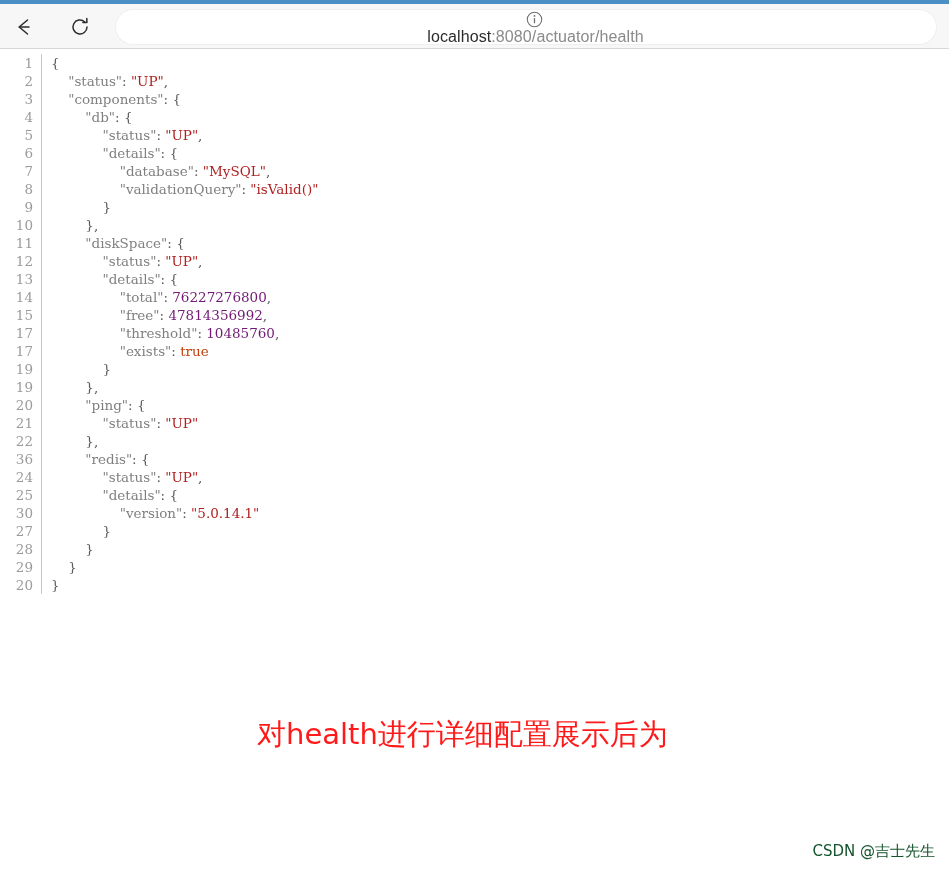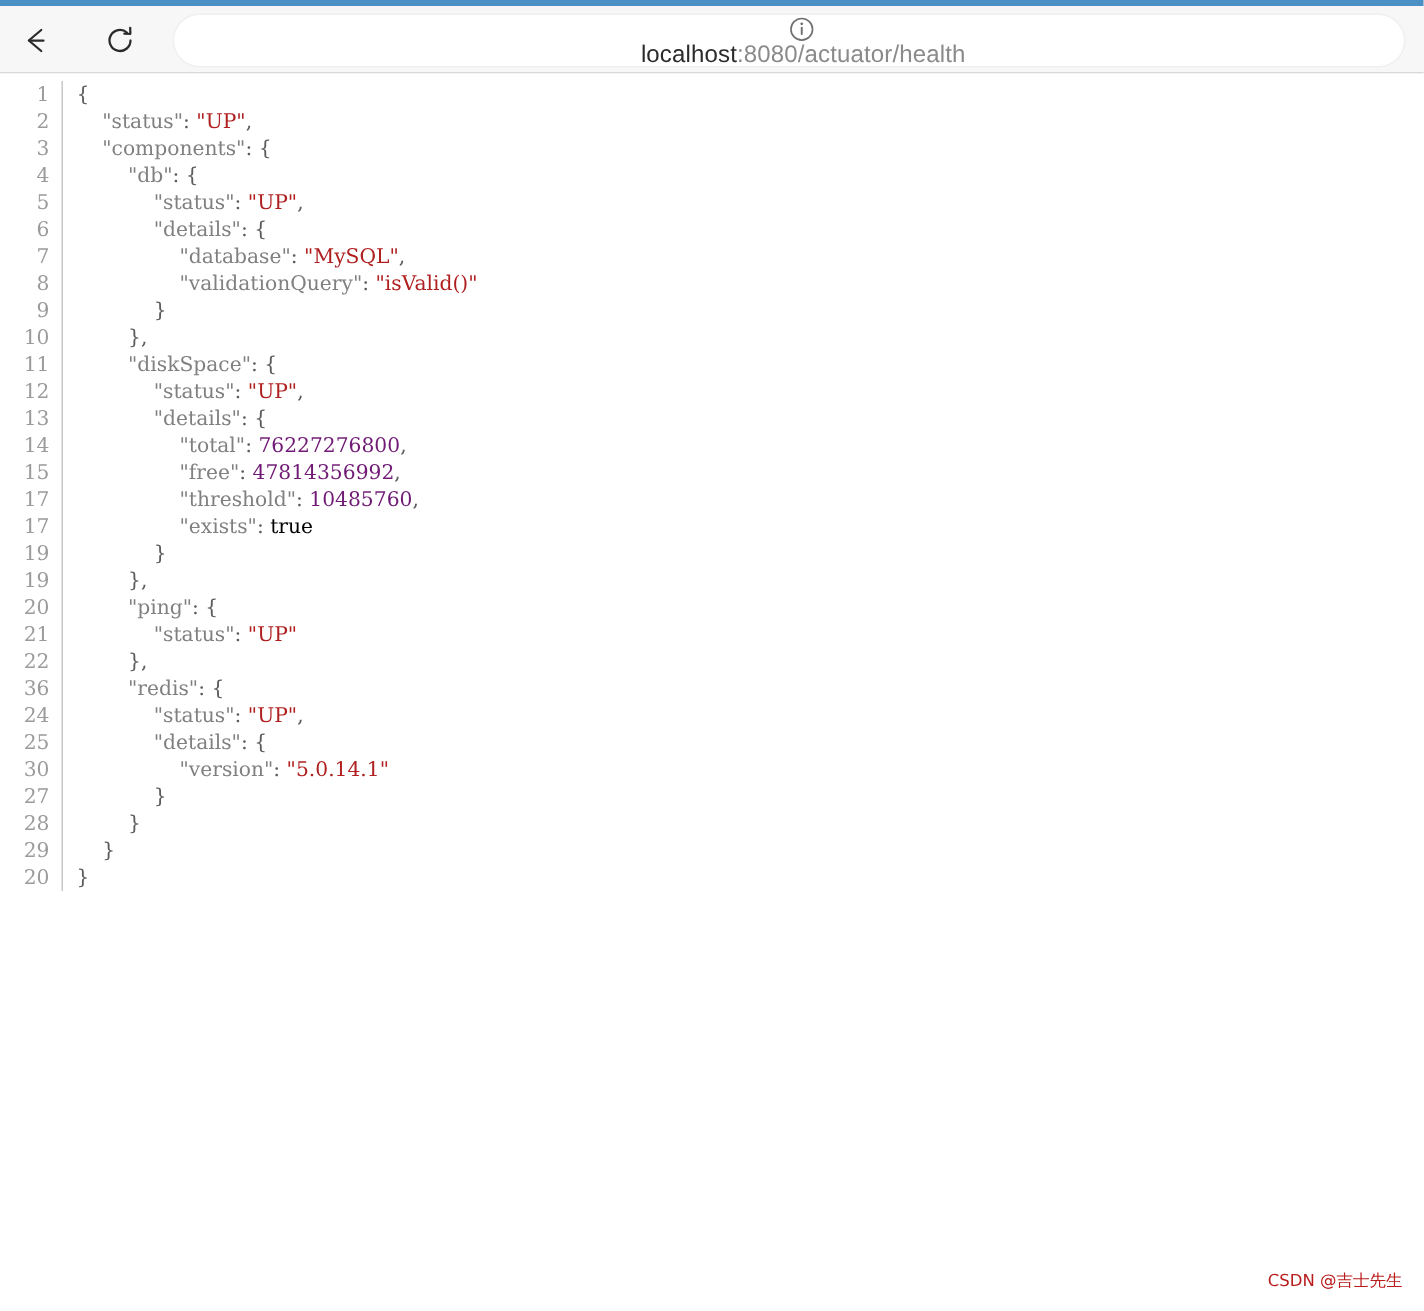--- a/index.html
+++ b/index.html
@@ -127,42 +127,42 @@
   .code {
     padding-left: 9px;
     white-space: pre;
     color: #7a7a7a;
   }
   .code div { height: 18px; }
   .tok-punct  { color: #5b5b5b; }
   .tok-key    { color: #808080; }
   .tok-str    { color: #b02020; }
   .tok-num    { color: #701a75; }
-  .tok-bool   { color: #000000; }
+  .tok-bool   { color: #c2410c; }
 
   
   .annotation {
     position: absolute;
     left: 257px;
     top: 666px;
     font-family: "DejaVu Sans", "Liberation Sans", sans-serif;
     font-size: 29px;
     color: #ff1a1a;
     white-space: nowrap;
     letter-spacing: 0px;
   }
 
   
   .watermark {
     position: absolute;
     right: 14px;
     bottom: 13px;
     font-family: "DejaVu Sans", "Liberation Sans", sans-serif;
-    font-size: 11px;
-    color: #b91c1c;
+    font-size: 15px;
+    color: #14532d;
     white-space: nowrap;
   }
 </style>
 </head>
 <body>
 
 <div class="browser-chrome">
 
   <div class="tab-strip-edge"></div>
   <div class="tab-tail"></div>
@@ -230,15 +230,16 @@
         <div>25</div>
         <div>30</div>
         <div>27</div>
         <div>28</div>
         <div>29</div>
         <div>20</div>
       </div>
     <div class="code" id="code"><div><span class="tok-punct">{</span></div><div><span>    </span><span class="tok-key">"status"</span><span class="tok-punct">: </span><span class="tok-str">"UP"</span><span class="tok-punct">,</span></div><div><span>    </span><span class="tok-key">"components"</span><span class="tok-punct">: {</span></div><div><span>        </span><span class="tok-key">"db"</span><span class="tok-punct">: {</span></div><div><span>            </span><span class="tok-key">"status"</span><span class="tok-punct">: </span><span class="tok-str">"UP"</span><span class="tok-punct">,</span></div><div><span>            </span><span class="tok-key">"details"</span><span class="tok-punct">: {</span></div><div><span>                </span><span class="tok-key">"database"</span><span class="tok-punct">: </span><span class="tok-str">"MySQL"</span><span class="tok-punct">,</span></div><div><span>                </span><span class="tok-key">"validationQuery"</span><span class="tok-punct">: </span><span class="tok-str">"isValid()"</span></div><div><span>            </span><span class="tok-punct">}</span></div><div><span>        </span><span class="tok-punct">},</span></div><div><span>        </span><span class="tok-key">"diskSpace"</span><span class="tok-punct">: {</span></div><div><span>            </span><span class="tok-key">"status"</span><span class="tok-punct">: </span><span class="tok-str">"UP"</span><span class="tok-punct">,</span></div><div><span>            </span><span class="tok-key">"details"</span><span class="tok-punct">: {</span></div><div><span>                </span><span class="tok-key">"total"</span><span class="tok-punct">: </span><span class="tok-num">76227276800</span><span class="tok-punct">,</span></div><div><span>                </span><span class="tok-key">"free"</span><span class="tok-punct">: </span><span class="tok-num">47814356992</span><span class="tok-punct">,</span></div><div><span>                </span><span class="tok-key">"threshold"</span><span class="tok-punct">: </span><span class="tok-num">10485760</span><span class="tok-punct">,</span></div><div><span>                </span><span class="tok-key">"exists"</span><span class="tok-punct">: </span><span class="tok-bool">true</span></div><div><span>            </span><span class="tok-punct">}</span></div><div><span>        </span><span class="tok-punct">},</span></div><div><span>        </span><span class="tok-key">"ping"</span><span class="tok-punct">: {</span></div><div><span>            </span><span class="tok-key">"status"</span><span class="tok-punct">: </span><span class="tok-str">"UP"</span></div><div><span>        </span><span class="tok-punct">},</span></div><div><span>        </span><span class="tok-key">"redis"</span><span class="tok-punct">: {</span></div><div><span>            </span><span class="tok-key">"status"</span><span class="tok-punct">: </span><span class="tok-str">"UP"</span><span class="tok-punct">,</span></div><div><span>            </span><span class="tok-key">"details"</span><span class="tok-punct">: {</span></div><div><span>                </span><span class="tok-key">"version"</span><span class="tok-punct">: </span><span class="tok-str">"5.0.14.1"</span></div><div><span>            </span><span class="tok-punct">}</span></div><div><span>        </span><span class="tok-punct">}</span></div><div><span>    </span><span class="tok-punct">}</span></div><div><span class="tok-punct">}</span></div></div>
   </div>
 
+  <div class="annotation">对health进行详细配置展示后为</div>
 
   <div class="watermark">CSDN @吉士先生</div>
 </div>
 
 </body></html>

